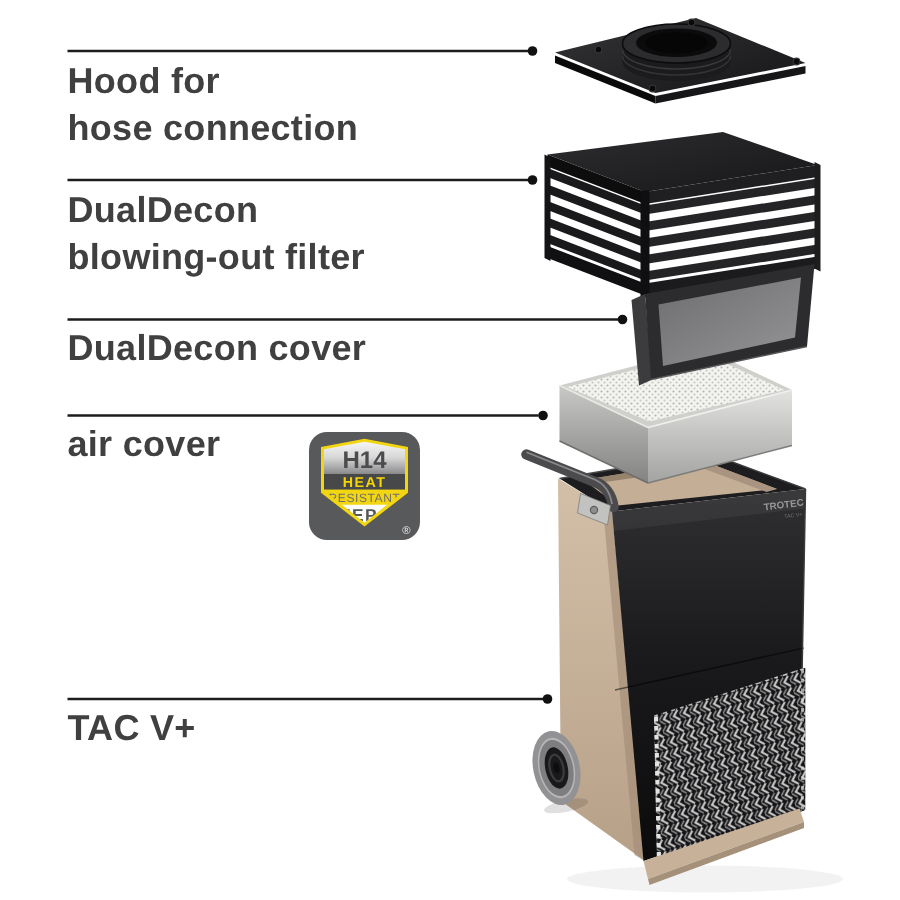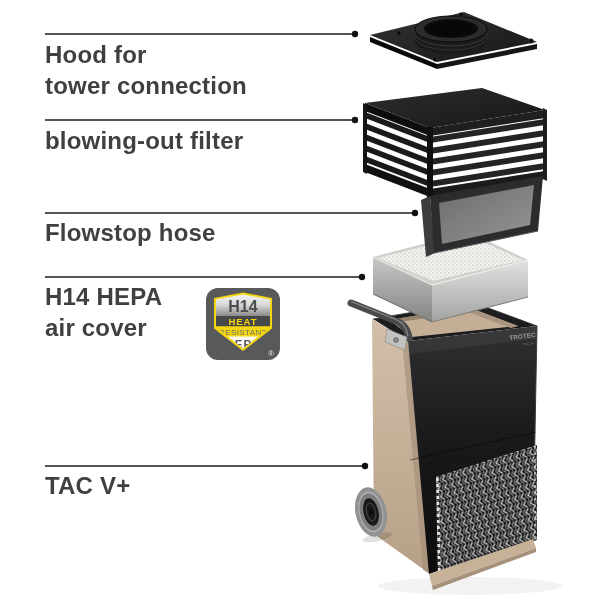--- a/index.html
+++ b/index.html
@@ -193,30 +193,30 @@
       <circle cx="355" cy="34" r="3.2"></circle>
       <circle cx="355" cy="120" r="3.2"></circle>
       <circle cx="415" cy="213" r="3.2"></circle>
       <circle cx="362" cy="277" r="3.2"></circle>
       <circle cx="365" cy="466" r="3.2"></circle>
     </g>
   </svg>
 
   <div class="label" style="top:39px">
     <span>Hood for</span>
-    <span>tower connection</span>
+    <span>hose connection</span>
   </div>
   <div class="label" style="top:125px">
+    <span>DualDecon</span>
     <span>blowing-out filter</span>
   </div>
   <div class="label" style="top:217px">
-    <span>Flowstop hose</span>
+    <span>DualDecon cover</span>
   </div>
   <div class="label" style="top:281px">
-    <span>H14 HEPA</span>
     <span>air cover</span>
   </div>
   <div class="label" style="top:470px">
     <span>TAC V+</span>
   </div>
 
   <div class="badge-wrap">
     <svg width="74" height="72" viewBox="0 0 74 72">
       <defs>
         <linearGradient id="silver" x1="0" y1="0" x2="0" y2="1">

